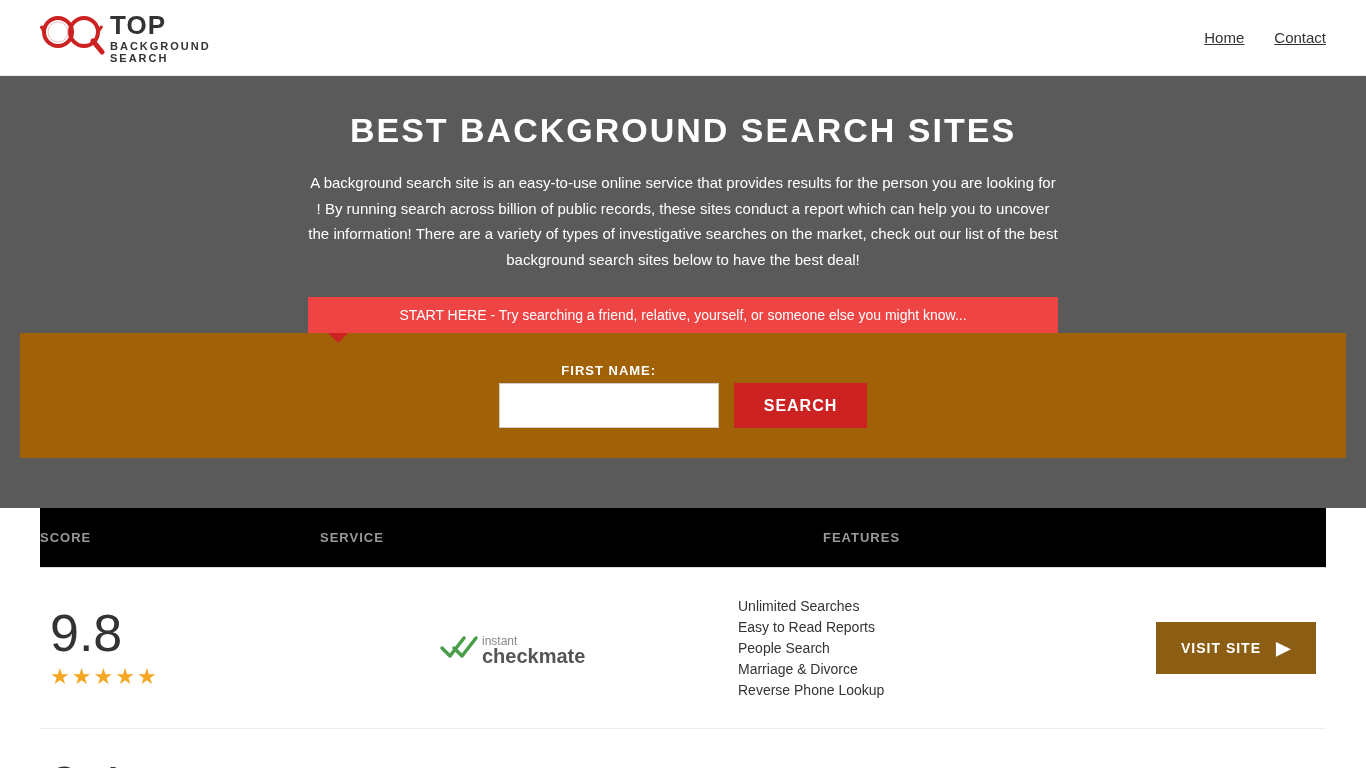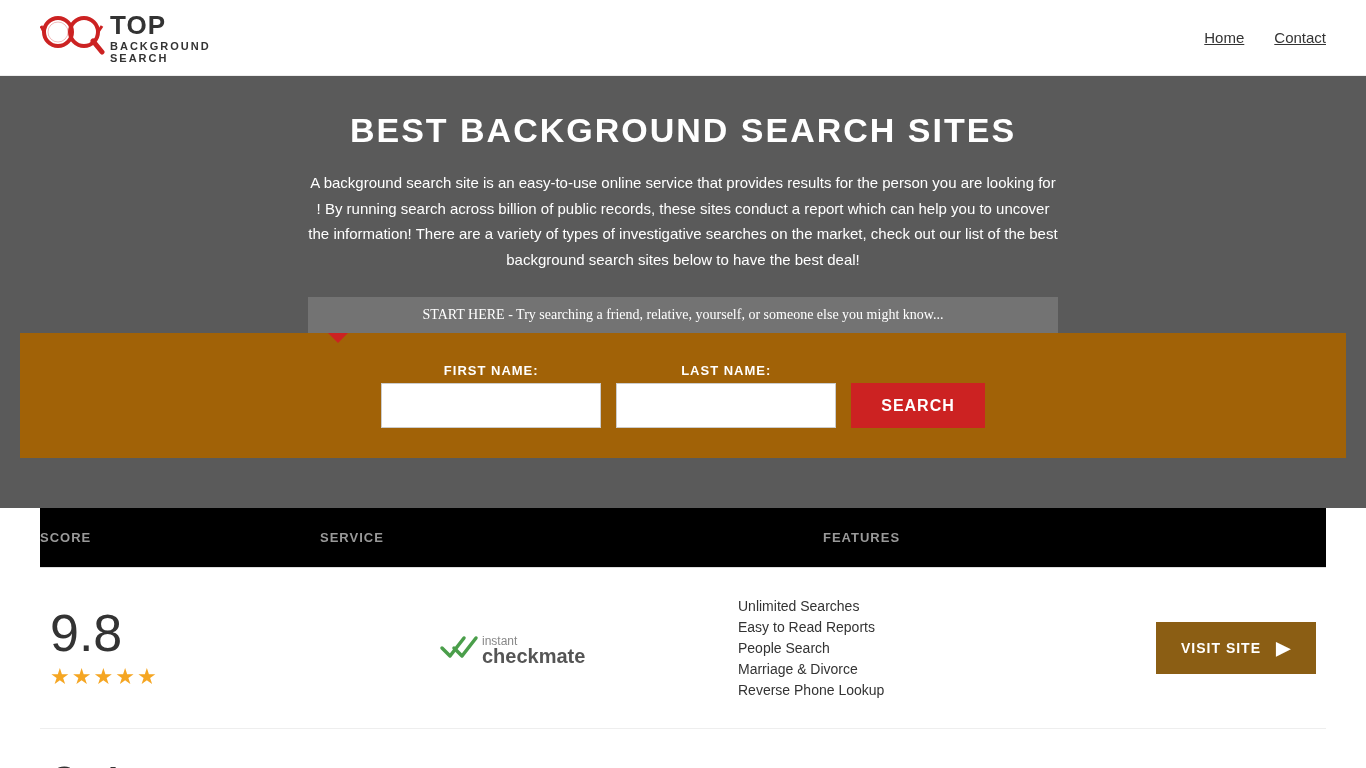--- a/index.html
+++ b/index.html
@@ -68,28 +68,27 @@
     .hero p {
       max-width: 750px;
       margin: 0 auto 25px;
       font-size: 15px;
       line-height: 1.7;
       color: #fff;
     }
 
     
     .search-banner {
-      background: #737373;
+      background: #ef4444;
       color: #fff;
       padding: 10px 20px;
       max-width: 750px;
       margin: 0 auto 0;
       font-size: 14px;
       position: relative;
-      font-family: Liberation Serif, serif;
     }
     .search-banner::after {
       content: '';
       position: absolute;
       bottom: -10px;
       left: 20px;
       border-left: 10px solid transparent;
       border-right: 10px solid transparent;
       border-top: 10px solid #cc2222;
     }
@@ -274,24 +273,20 @@
   <h1>BEST BACKGROUND SEARCH SITES</h1>
   <p>A background search site is an easy-to-use online service that provides results  for the person you are looking for ! By  running  search across billion of public records, these sites conduct  a report which can help you to uncover the information! There are a variety of types of investigative searches on the market, check out our  list of the best background search sites below to have the best deal!</p>
   <div class="search-banner">
     <span>START HERE - Try searching a friend, relative, yourself, or someone else you might know...</span>
   </div>
 
   <div class="search-form-area">
     <div class="search-form">
       <div class="form-group">
         <label>FIRST NAME:</label>
-        <input type="text" style="">
-      </div>
-      <div class="form-group">
-        <label>LAST NAME:</label>
         <input type="text" style="">
       </div>
       <button class="search-btn">SEARCH</button>
     </div>
   </div>
 </section>
 
 <div class="results-section">
 
   <div class="table-header">

